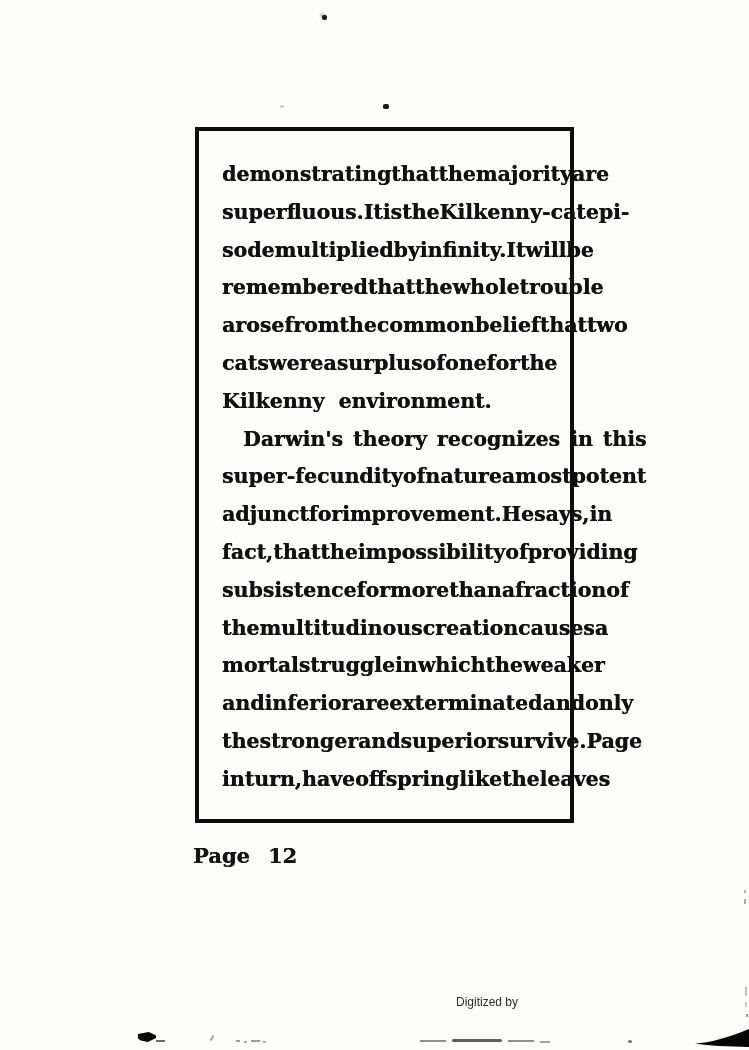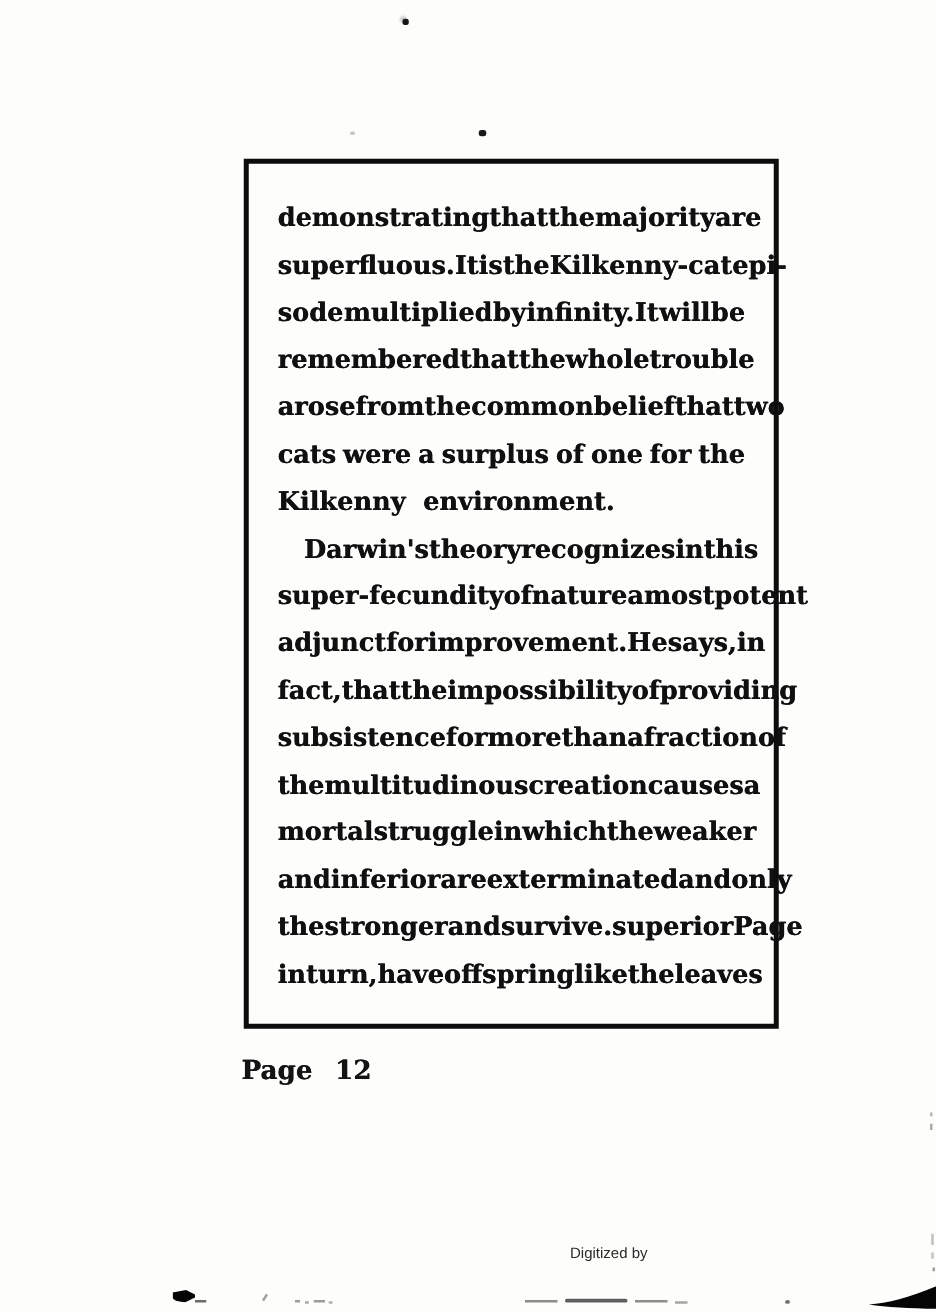--- a/index.html
+++ b/index.html
@@ -9,39 +9,39 @@
     background: #fdfdfb;
     overflow: hidden;
     font-family: "DejaVu Serif", serif;
   }
   .page { position: absolute; inset: 0; }
 
   
   .frame {
     position: absolute;
     left: 195px; top: 127px;
-    width: 428px; height: 696px;
+    width: 379px; height: 696px;
     box-sizing: border-box;
     border: 4px solid #0d0d0d;
     padding: 25px 23px 0 23px;
     background: #fdfdfb;
   }
   .line {
     display: flex;
     line-height: 37.8px;
     font-family: "DejaVu Serif", serif;
     font-weight: 700;
     font-size: 20.5px;
     color: #101010;
     text-shadow: 0.3px 0 0 currentColor;
     white-space: pre;
   }
   .line.just { justify-content: space-between; }
   .line:not(.just) { gap: 14px; align-items: center; }
-  .line.ind { padding-left: 21px; }
+  .line.ind { padding-left: 21px; gap: 10px; }
 
   
   .page-footer {
     position: absolute;
     left: 193px; top: 843px;
     display: flex; gap: 18px;
     font-family: "DejaVu Serif", serif;
     font-weight: 700;
     font-size: 21px;
     color: #141414;
@@ -112,21 +112,21 @@
         <div class="line just"><span>cats</span><span>were</span><span>a</span><span>surplus</span><span>of</span><span>one</span><span>for</span><span>the</span></div>
         <div class="line"><span>Kilkenny</span><span>environment.</span></div>
         <div class="line just ind"><span>Darwin's</span><span>theory</span><span>recognizes</span><span>in</span><span>this</span></div>
         <div class="line just"><span>super-fecundity</span><span>of</span><span>nature</span><span>a</span><span>most</span><span>potent</span></div>
         <div class="line just"><span>adjunct</span><span>for</span><span>improvement.</span><span>He</span><span>says,</span><span>in</span></div>
         <div class="line just"><span>fact,</span><span>that</span><span>the</span><span>impossibility</span><span>of</span><span>providing</span></div>
         <div class="line just"><span>subsistence</span><span>for</span><span>more</span><span>than</span><span>a</span><span>fraction</span><span>of</span></div>
         <div class="line just"><span>the</span><span>multitudinous</span><span>creation</span><span>causes</span><span>a</span></div>
         <div class="line just"><span>mortal</span><span>struggle</span><span>in</span><span>which</span><span>the</span><span>weaker</span></div>
         <div class="line just"><span>and</span><span>inferior</span><span>are</span><span>exterminated</span><span>and</span><span>only</span></div>
-        <div class="line just"><span>the</span><span>stronger</span><span>and</span><span>survive.</span><span>superior</span><span>Page</span></div>
+        <div class="line just"><span>the</span><span>stronger</span><span>and</span><span>superior</span><span>survive.</span><span>Page</span></div>
         <div class="line just"><span>in</span><span>turn,</span><span>have</span><span>offspring</span><span>like</span><span>the</span><span>leaves</span></div>
       </div>
   </div>
 
   <div class="page-footer">
     <span>Page</span>
     <span>12</span>
   </div>
 
   <div class="wm">

